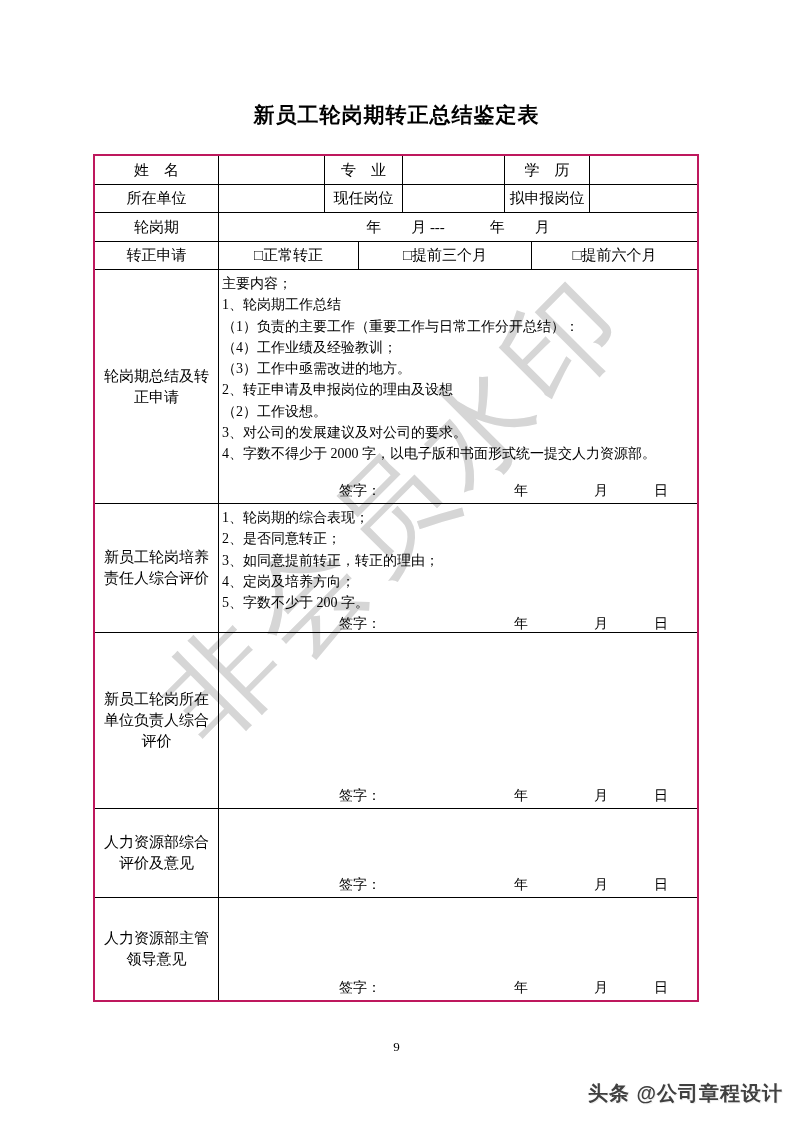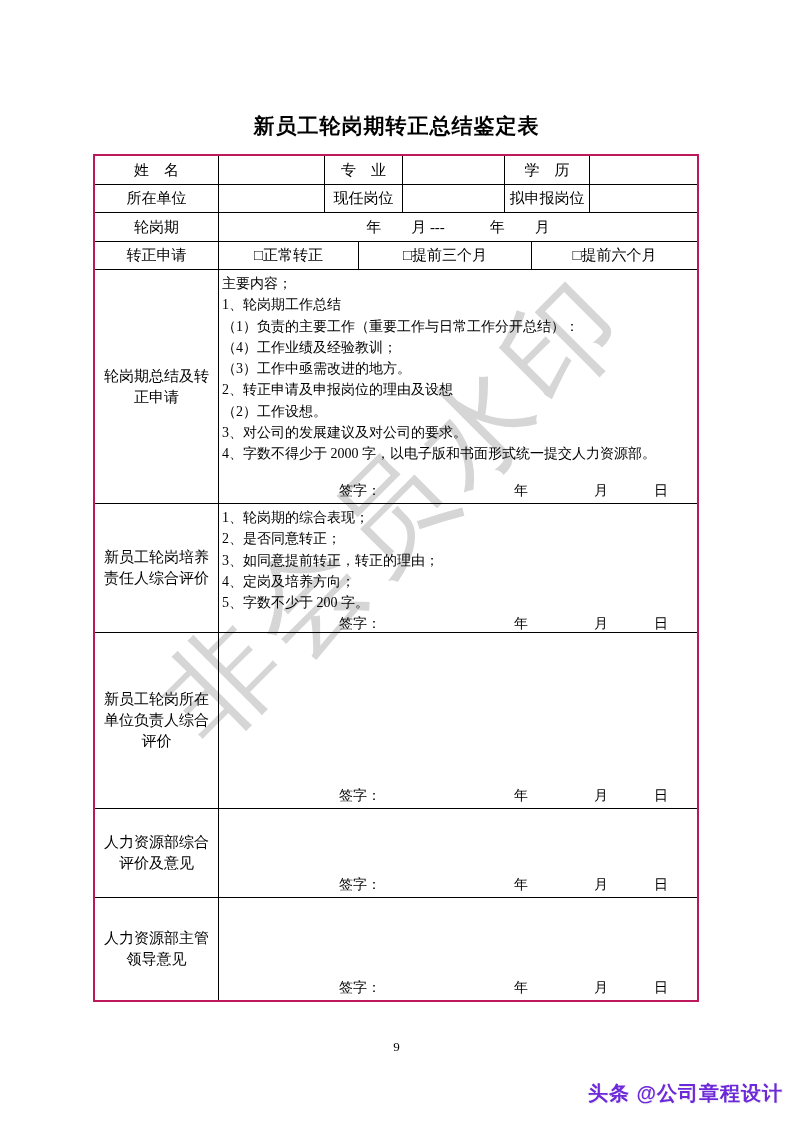--- a/index.html
+++ b/index.html
@@ -21,21 +21,21 @@
     transform: translate(-50%, -50%) rotate(-45deg);
     font-size: 112px;
     letter-spacing: 8px;
     color: #d6d6d6;
     white-space: nowrap;
     z-index: 0;
     user-select: none;
   }
   .doc-title {
     position: absolute;
-    top: 112px;
+    top: 101px;
     left: 0;
     width: 100%;
     text-align: center;
     font-size: 21px;
     font-weight: bold;
     letter-spacing: 1px;
     z-index: 2;
   }
   .form {
     position: absolute;
@@ -99,21 +99,21 @@
     font-size: 13px;
     z-index: 2;
   }
   .wm-credit {
     position: absolute;
     top: 1080px;
     right: 10px;
     font-size: 20px;
     font-weight: bold;
     letter-spacing: 1px;
-    color: #6d28d9;
+    color: #404040;
     text-shadow: -1px -1px 0 #ffffff, 1px 1px 0 #eeeeee, 2px 2px 0 #ffffff;
     z-index: 2;
     font-family: "Liberation Sans", "DejaVu Sans", sans-serif;
   }
 </style>
 </head>
 <body>
 
 <div class="page">
 

